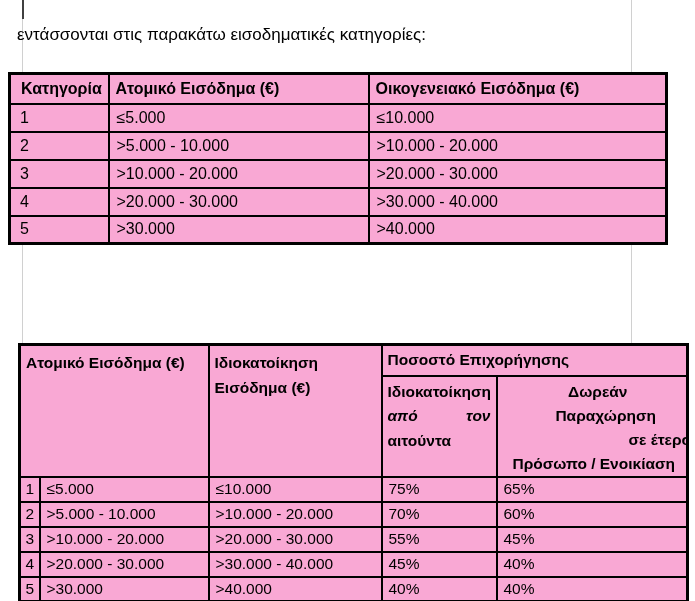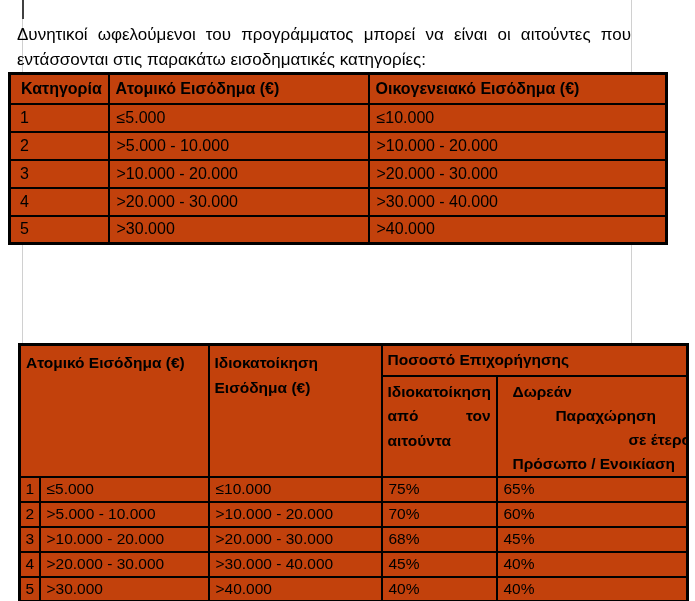--- a/index.html
+++ b/index.html
@@ -13,21 +13,21 @@
   .guide-right{left:631px;}
   .caret{position:absolute;left:22px;top:0;width:2px;height:19px;background:#404040;}
 
   
   .para{position:absolute;left:17px;width:614px;font-size:17px;line-height:25px;}
   .p1{top:22px;}
   .p2{top:285px;}
   .jf{text-align:justify;text-align-last:justify;}
 
   
-  table{position:absolute;border-collapse:collapse;table-layout:fixed;background:#c2410c;}
+  table{position:absolute;border-collapse:collapse;table-layout:fixed;background:#f9a8d4;}
   th,td{border:2px solid #000000;overflow:hidden;}
   table{border:3px solid #000000;}
   th{font-weight:bold;text-align:left;}
 
   .t1{left:8px;top:72px;width:657px;font-size:16px;}
   .t1 tr{height:28px;}
   .t1 tr.hr{height:30px;}
   .t1 th{vertical-align:middle;padding:0 3px 0 6px;}
   .t1 th.first{padding-left:10px;}
   .t1 td{vertical-align:middle;padding:0 3px 0 7px;}
@@ -37,37 +37,36 @@
   .t2 tr.hr1{height:31px;}
   .t2 tr.hr2{height:93px;}
   .t2 tr.br{height:25px;}
   .t2 .th-top{vertical-align:top;padding:4px 2px 0 5px;line-height:25px;}
   .t2 .th-subsidy{vertical-align:middle;padding:0 2px 0 5px;margin-left:36px;}
   .t2 .th-own{vertical-align:top;padding:3px 4px 12px 5px;line-height:24.5px;}
   .t2 .th-grant{vertical-align:top;padding:3px 3px 0 3px;line-height:24px;}
   .t2 td{vertical-align:middle;padding:0 2px 0 6px;}
   .t2 td.c-num{text-align:center;padding:0;}
 
-  .spread{display:flex;justify-content:space-between;padding-right:1px;}
-  .gl0{text-align:left;padding-left:12px;}
+  .spread{display:flex;justify-content:space-between;padding-right:1px;font-style:italic;}
+  .gl0{text-align:center;padding-left:12px;}
   .gl1{text-align:center;transform:translateX(14px);}
   .gl2{text-align:right;transform:translateX(8px);}
   .gl3{text-align:center;transform:translateX(2px);}
 </style>
 </head>
 <body>
 
 <div class="page">
 
   <div class="guide guide-left"></div>
   <div class="guide guide-right"></div>
   <div class="caret"></div>
 
   <div class="para p1">
-    <div class="jf">Δυνητικοί ωφελούμενοι του προγράμματος μπορεί να είναι οι αιτούντες που</div>
     <div>εντάσσονται στις παρακάτω εισοδηματικές κατηγορίες:</div>
   </div>
 
   <table class="t1">
     <colgroup>
         <col style="width:99px">
         <col style="width:260px">
         <col style="width:298px">
       </colgroup>
     <tbody>
@@ -151,21 +150,21 @@
       <td class="c-num">2</td>
       <td>&gt;5.000 - 10.000</td>
       <td>&gt;10.000 - 20.000</td>
       <td>70%</td>
       <td>60%</td>
     </tr>
     <tr class="br">
       <td class="c-num">3</td>
       <td>&gt;10.000 - 20.000</td>
       <td>&gt;20.000 - 30.000</td>
-      <td>68%</td>
+      <td>55%</td>
       <td>45%</td>
     </tr>
     <tr class="br">
       <td class="c-num">4</td>
       <td>&gt;20.000 - 30.000</td>
       <td>&gt;30.000 - 40.000</td>
       <td>45%</td>
       <td>40%</td>
     </tr>
     <tr class="br">

